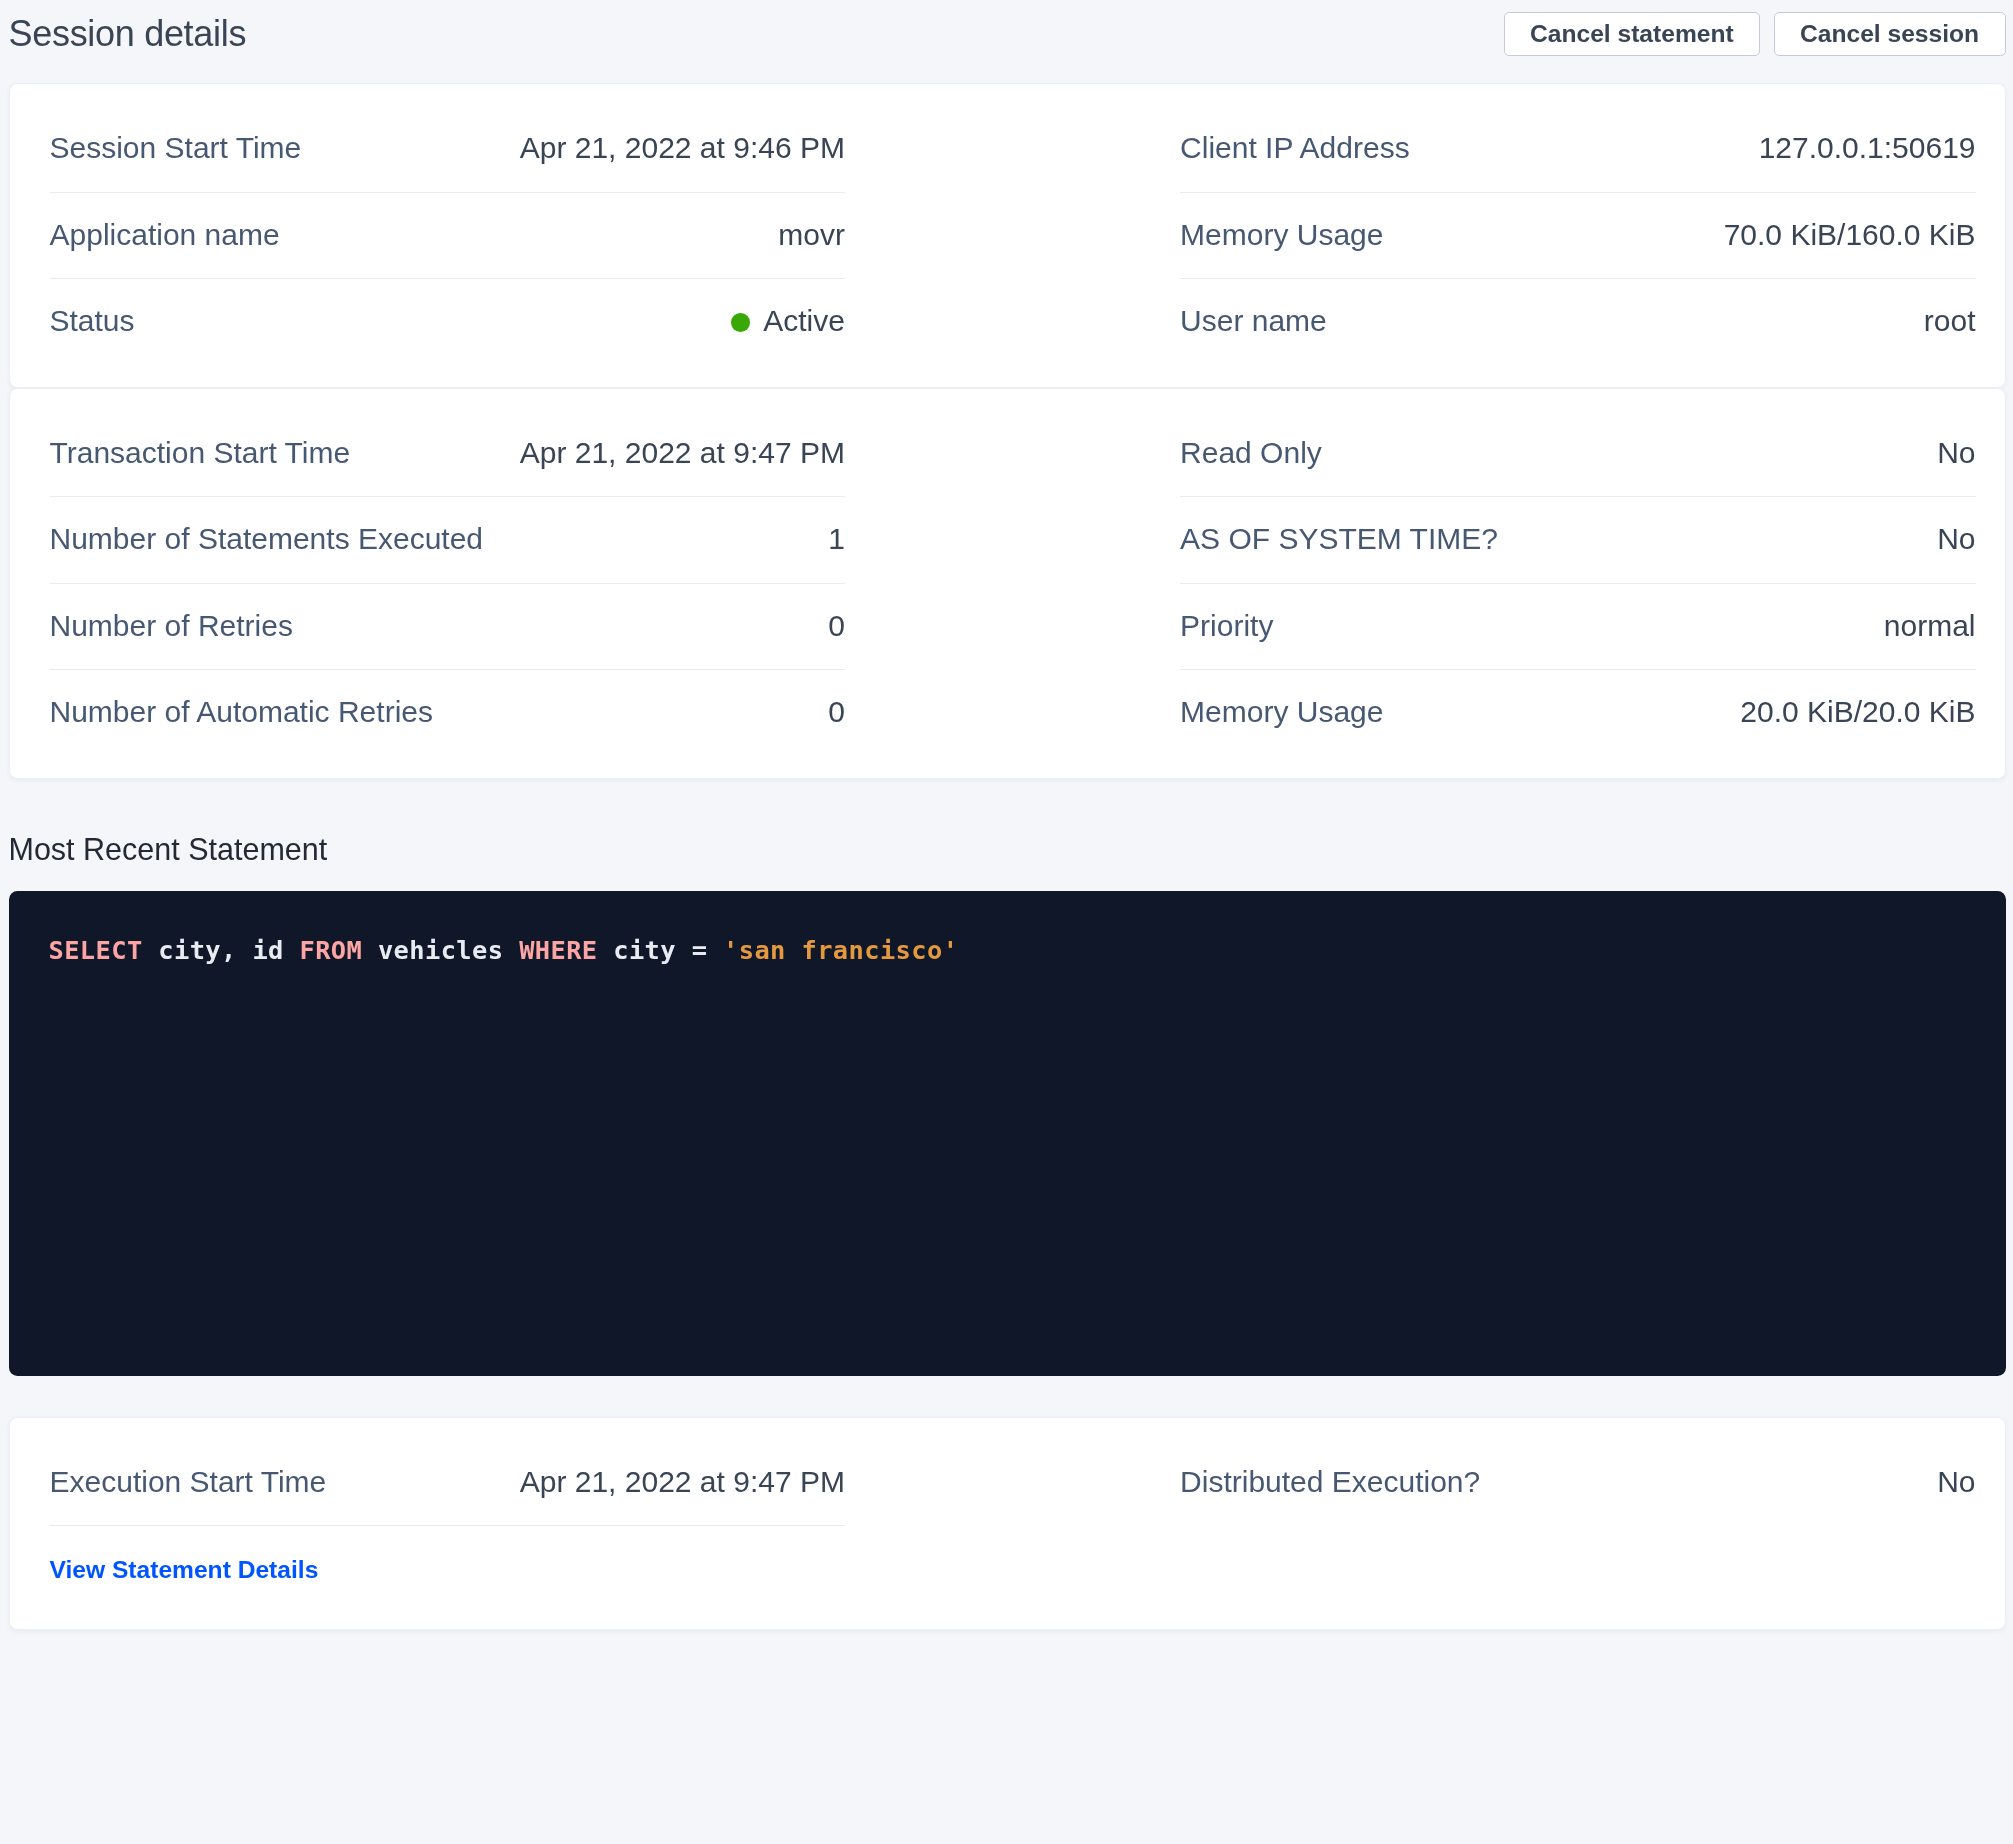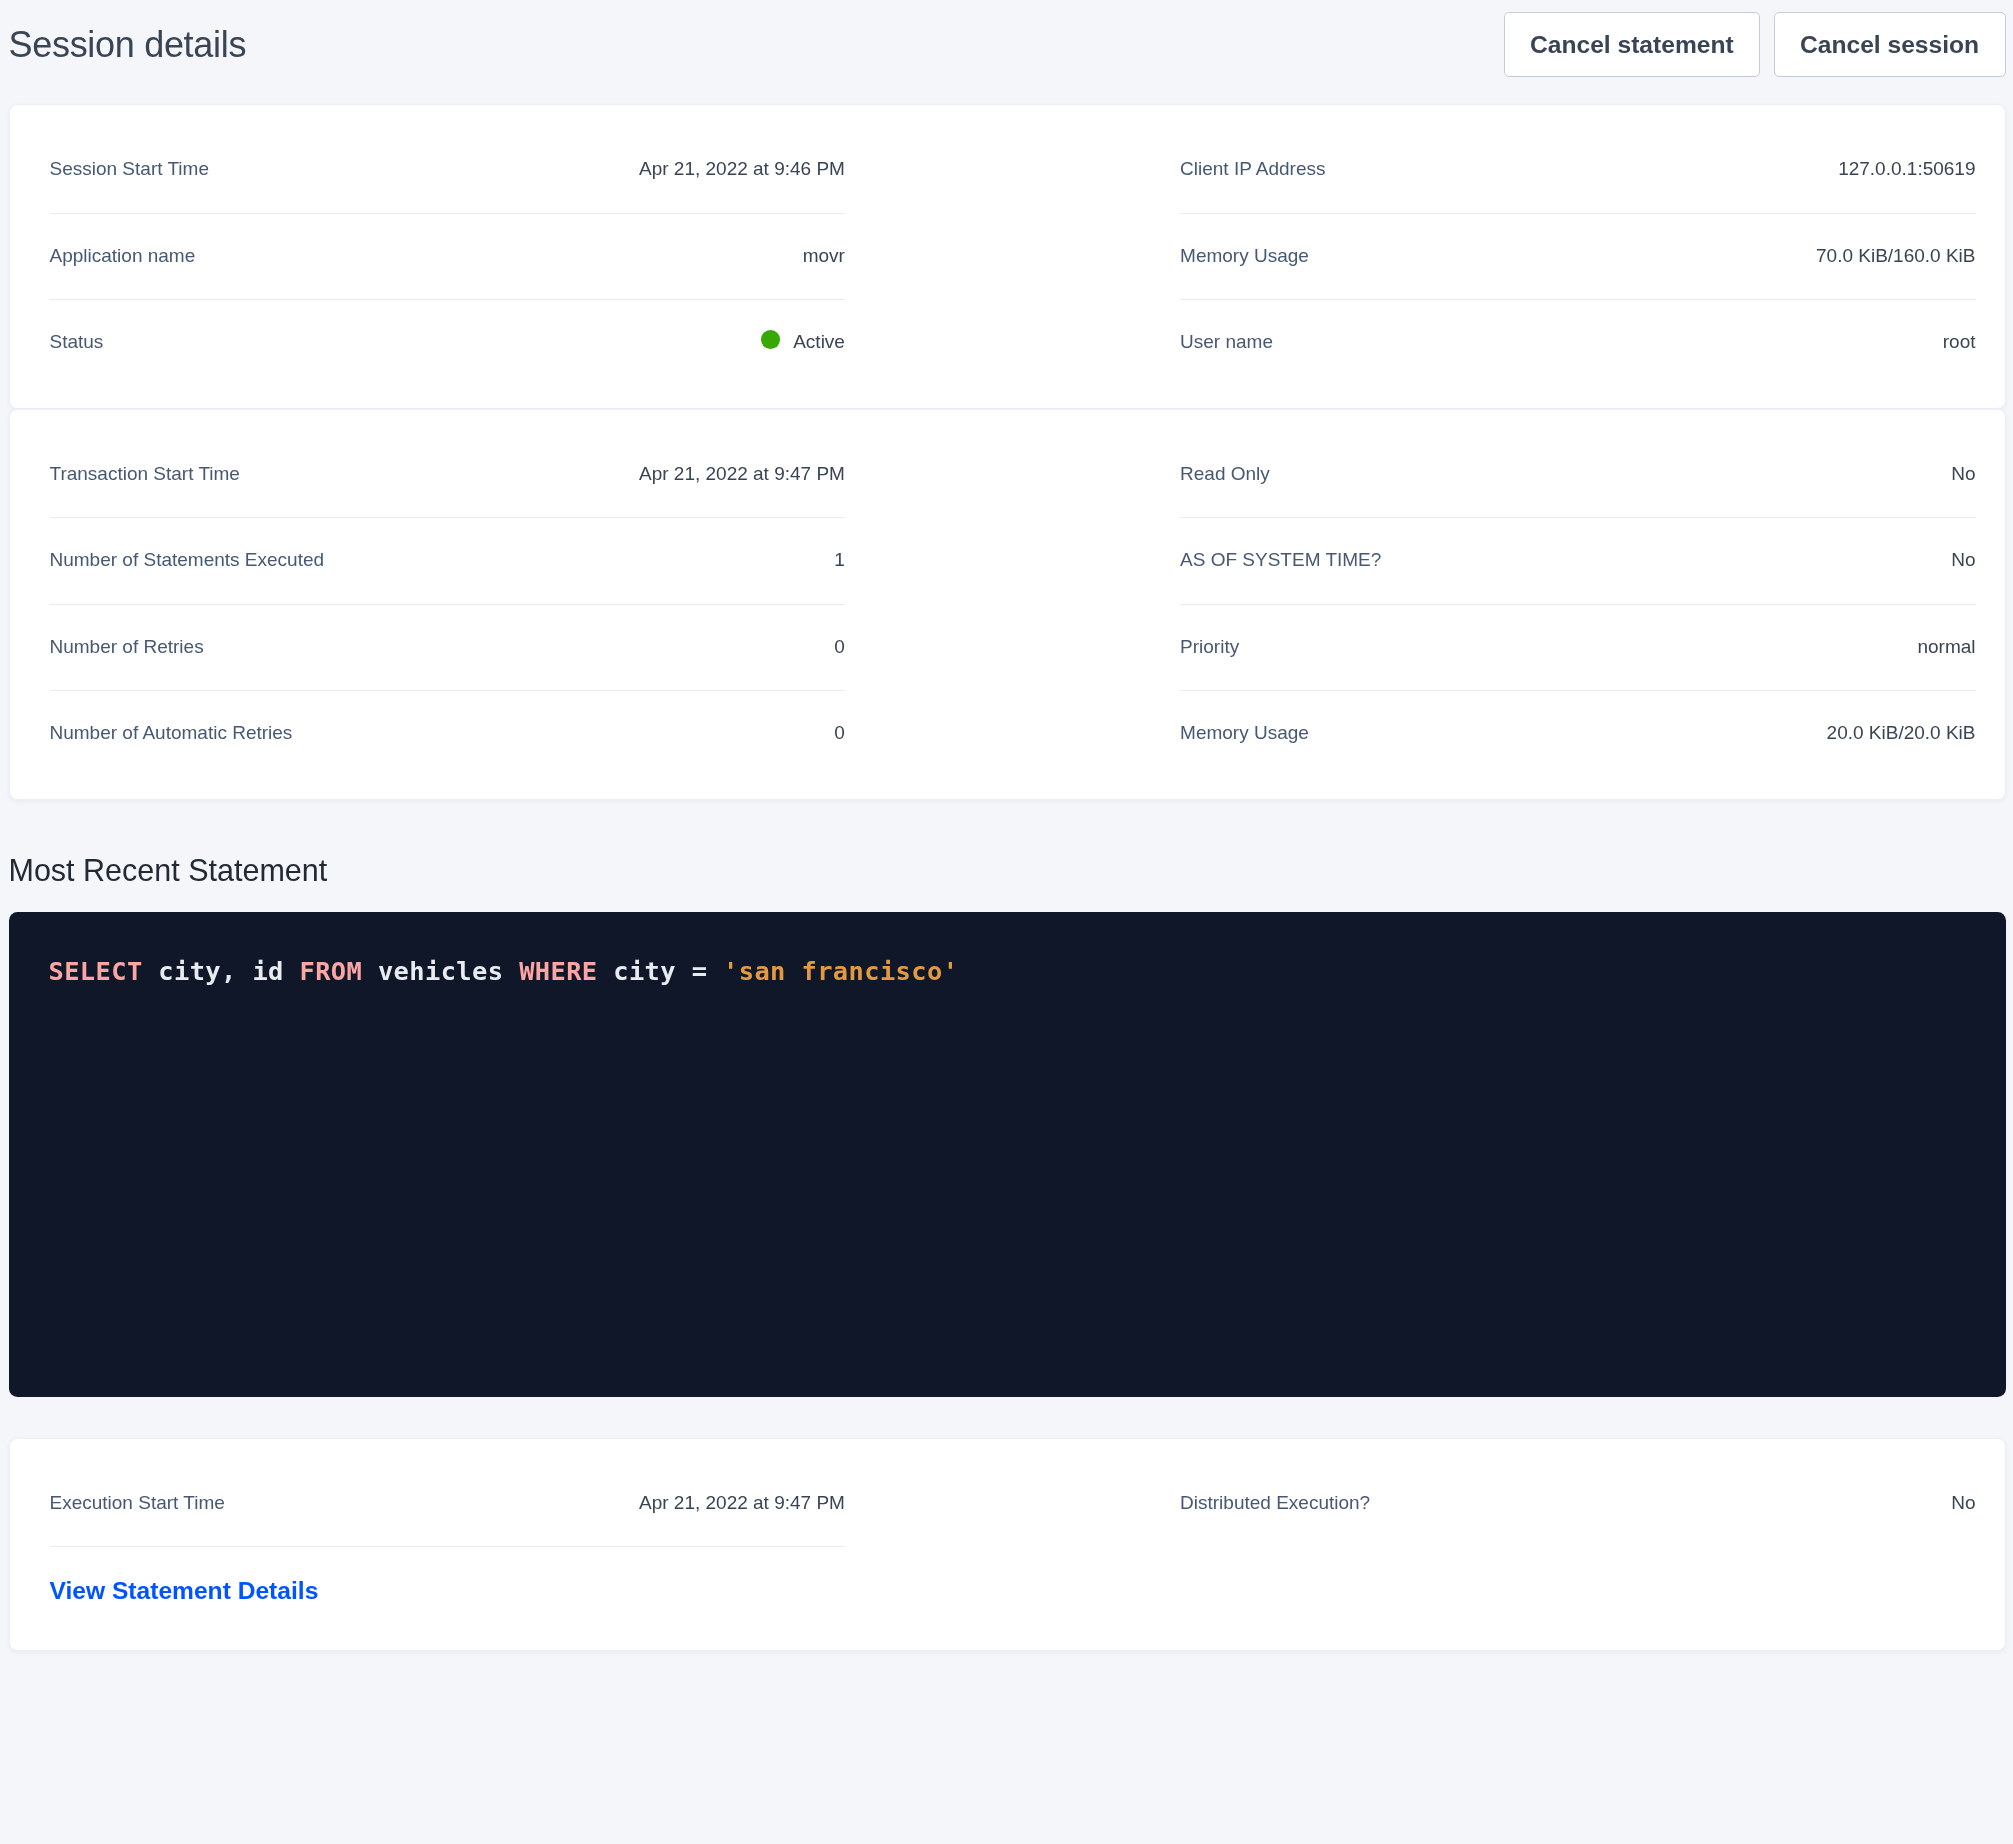--- a/index.html
+++ b/index.html
@@ -28,21 +28,21 @@
   }
   .header-actions { display: flex; gap: 13.6px; }
   .btn {
     background: #ffffff;
     border: 1.7px solid #c5cbdb;
     border-radius: 5.1px;
     color: #394455;
     font-family: "Liberation Sans", sans-serif;
     font-size: 24.6px;
     font-weight: 700;
-    height: 65px;
+    height: 44px;
     padding: 0 25.4px;
     cursor: pointer;
   }
 
   
   .card {
     background: #ffffff;
     border: 0.8px solid #eceff5;
     border-radius: 8.5px;
     box-shadow: 0 1.7px 4.2px rgba(56, 76, 108, 0.06);
@@ -50,21 +50,21 @@
   }
   .cols { display: flex; justify-content: space-between; }
   .col { width: 41.3%; }
   .row {
     display: flex;
     justify-content: space-between;
     align-items: center;
     gap: 20.3px;
     padding: 27px 0 28px 0;
     border-bottom: 1.7px solid #e7ebf2;
-    font-size: 19px;
+    font-size: 30px;
     line-height: 30.5px;
   }
   .col .row:last-child { border-bottom: none; }
   .lbl { color: #475872; }
   .val { color: #394455; text-align: right; white-space: nowrap; }
   a.val-link { color: #0055ff; text-decoration: none; font-weight: 500; }
   .status-dot {
     display: inline-block;
     width: 18.6px; height: 18.6px;
     border-radius: 50%;

